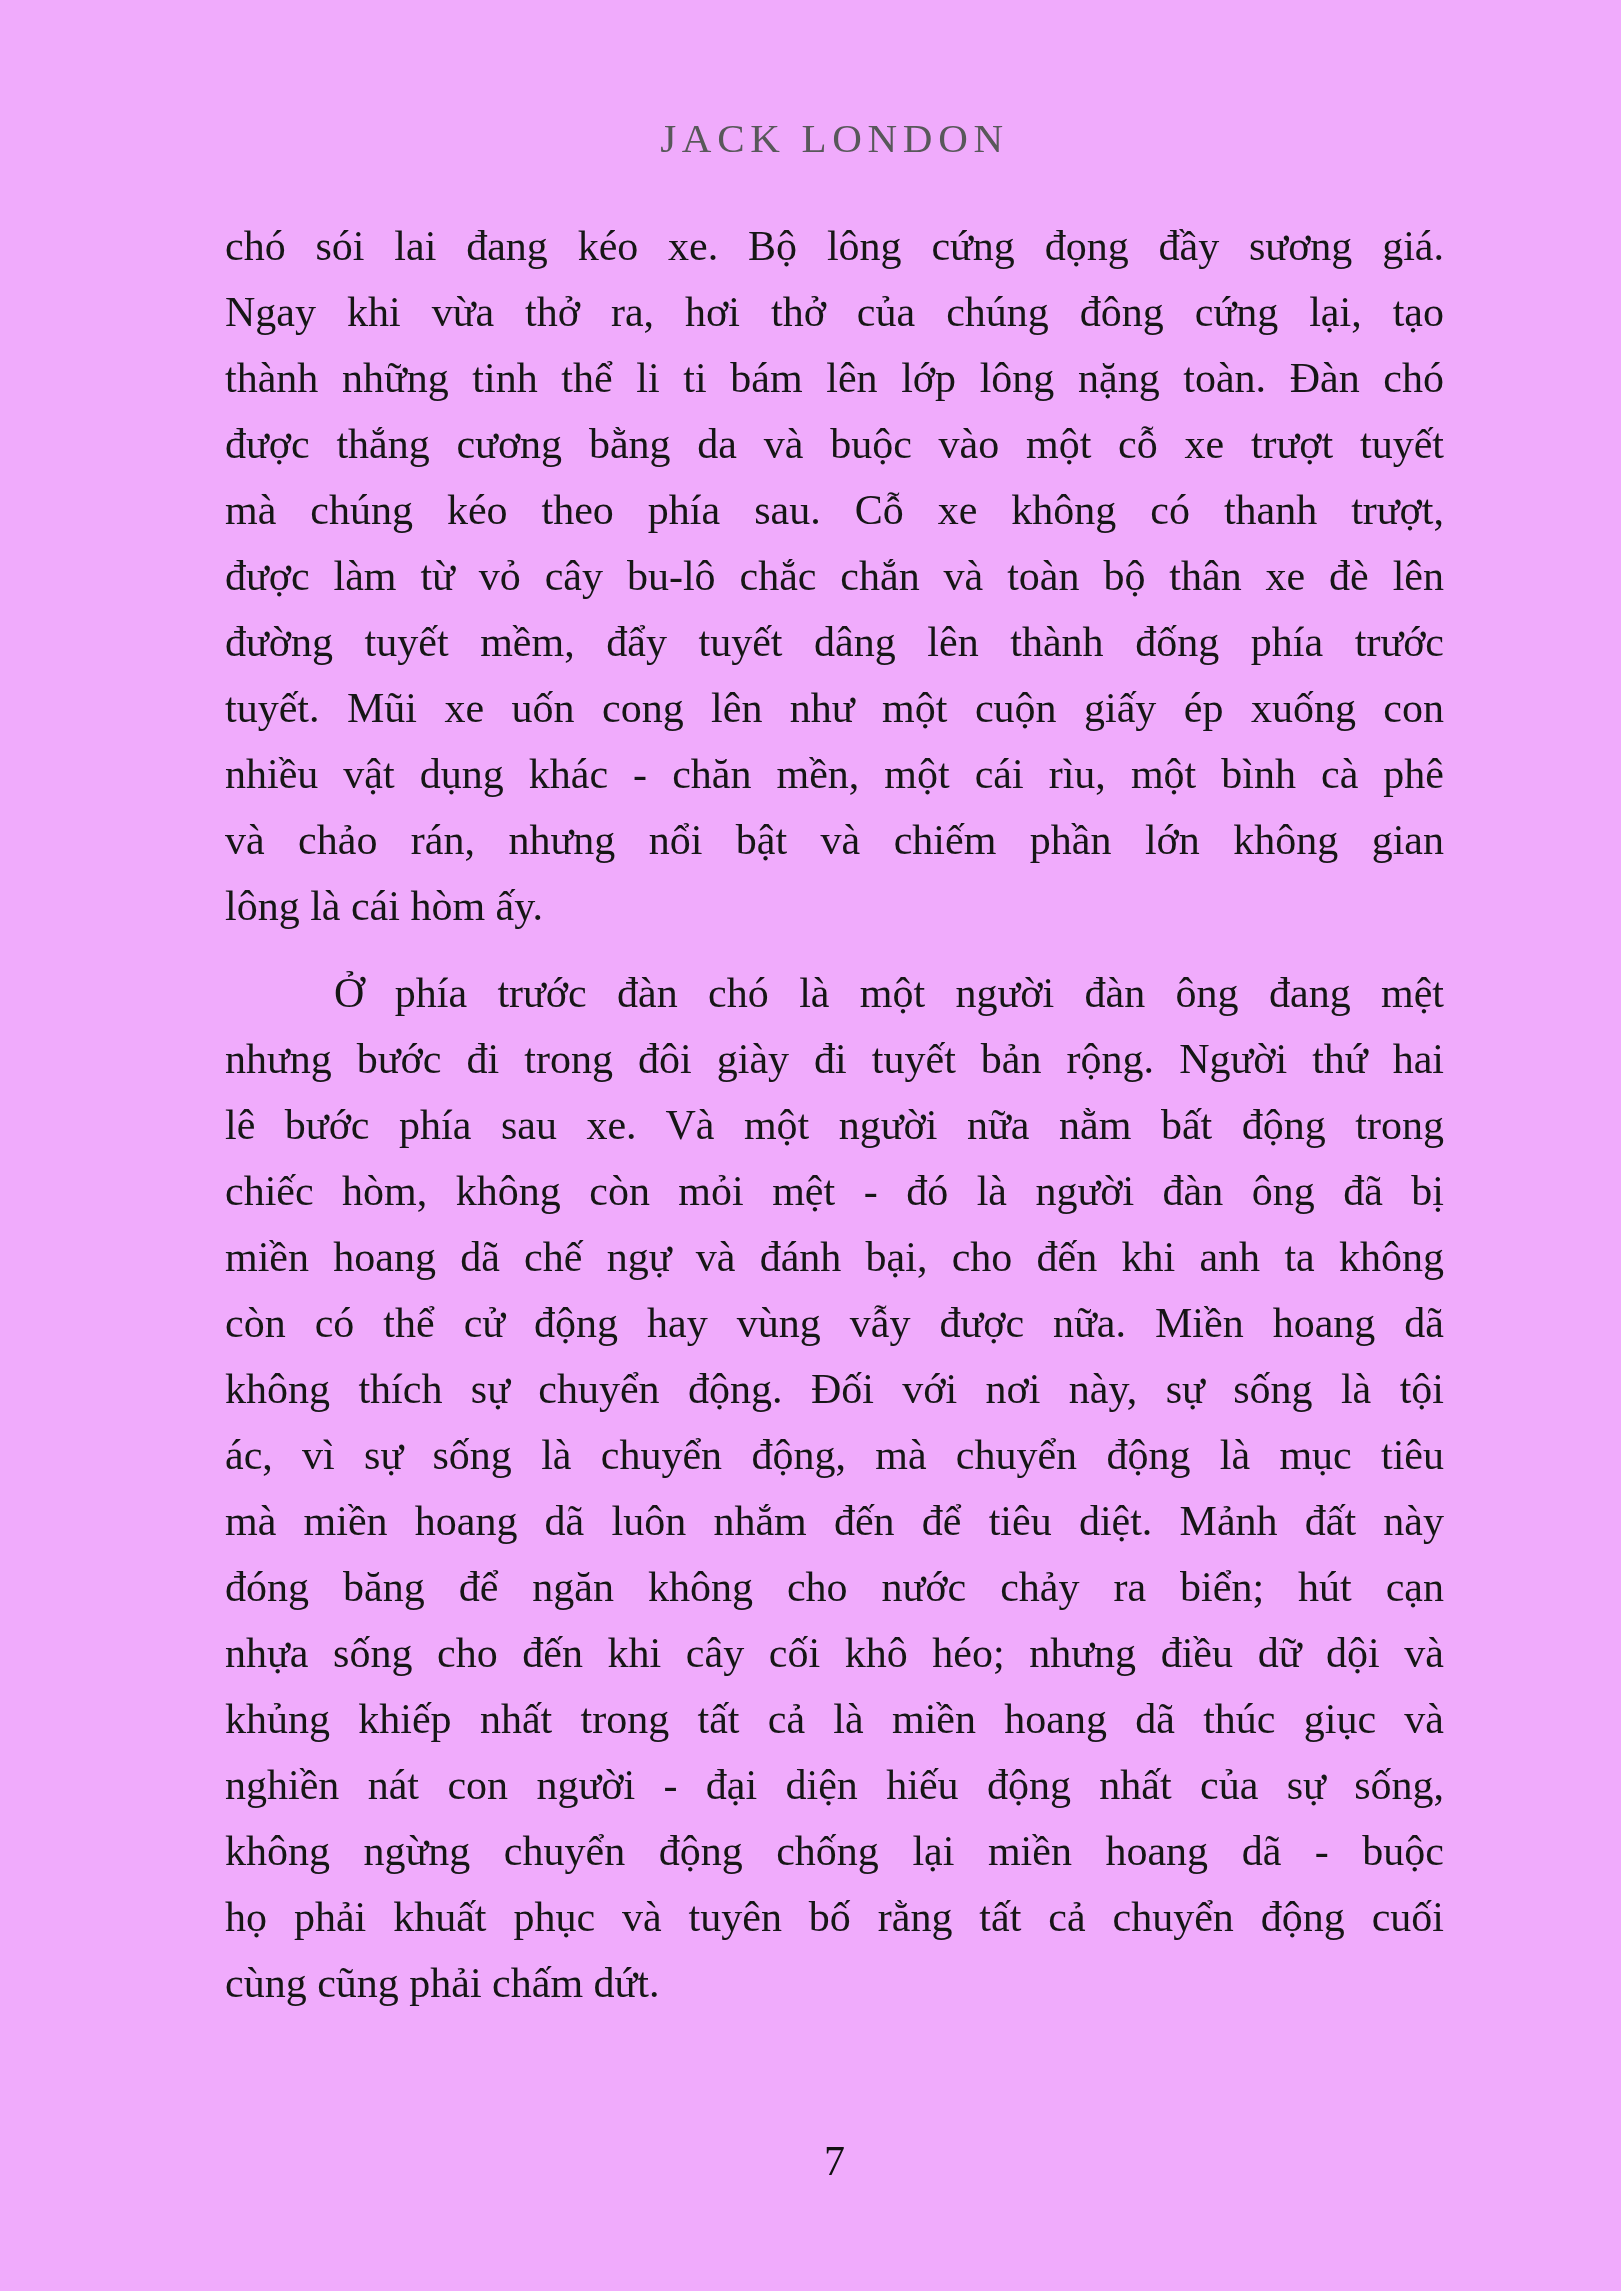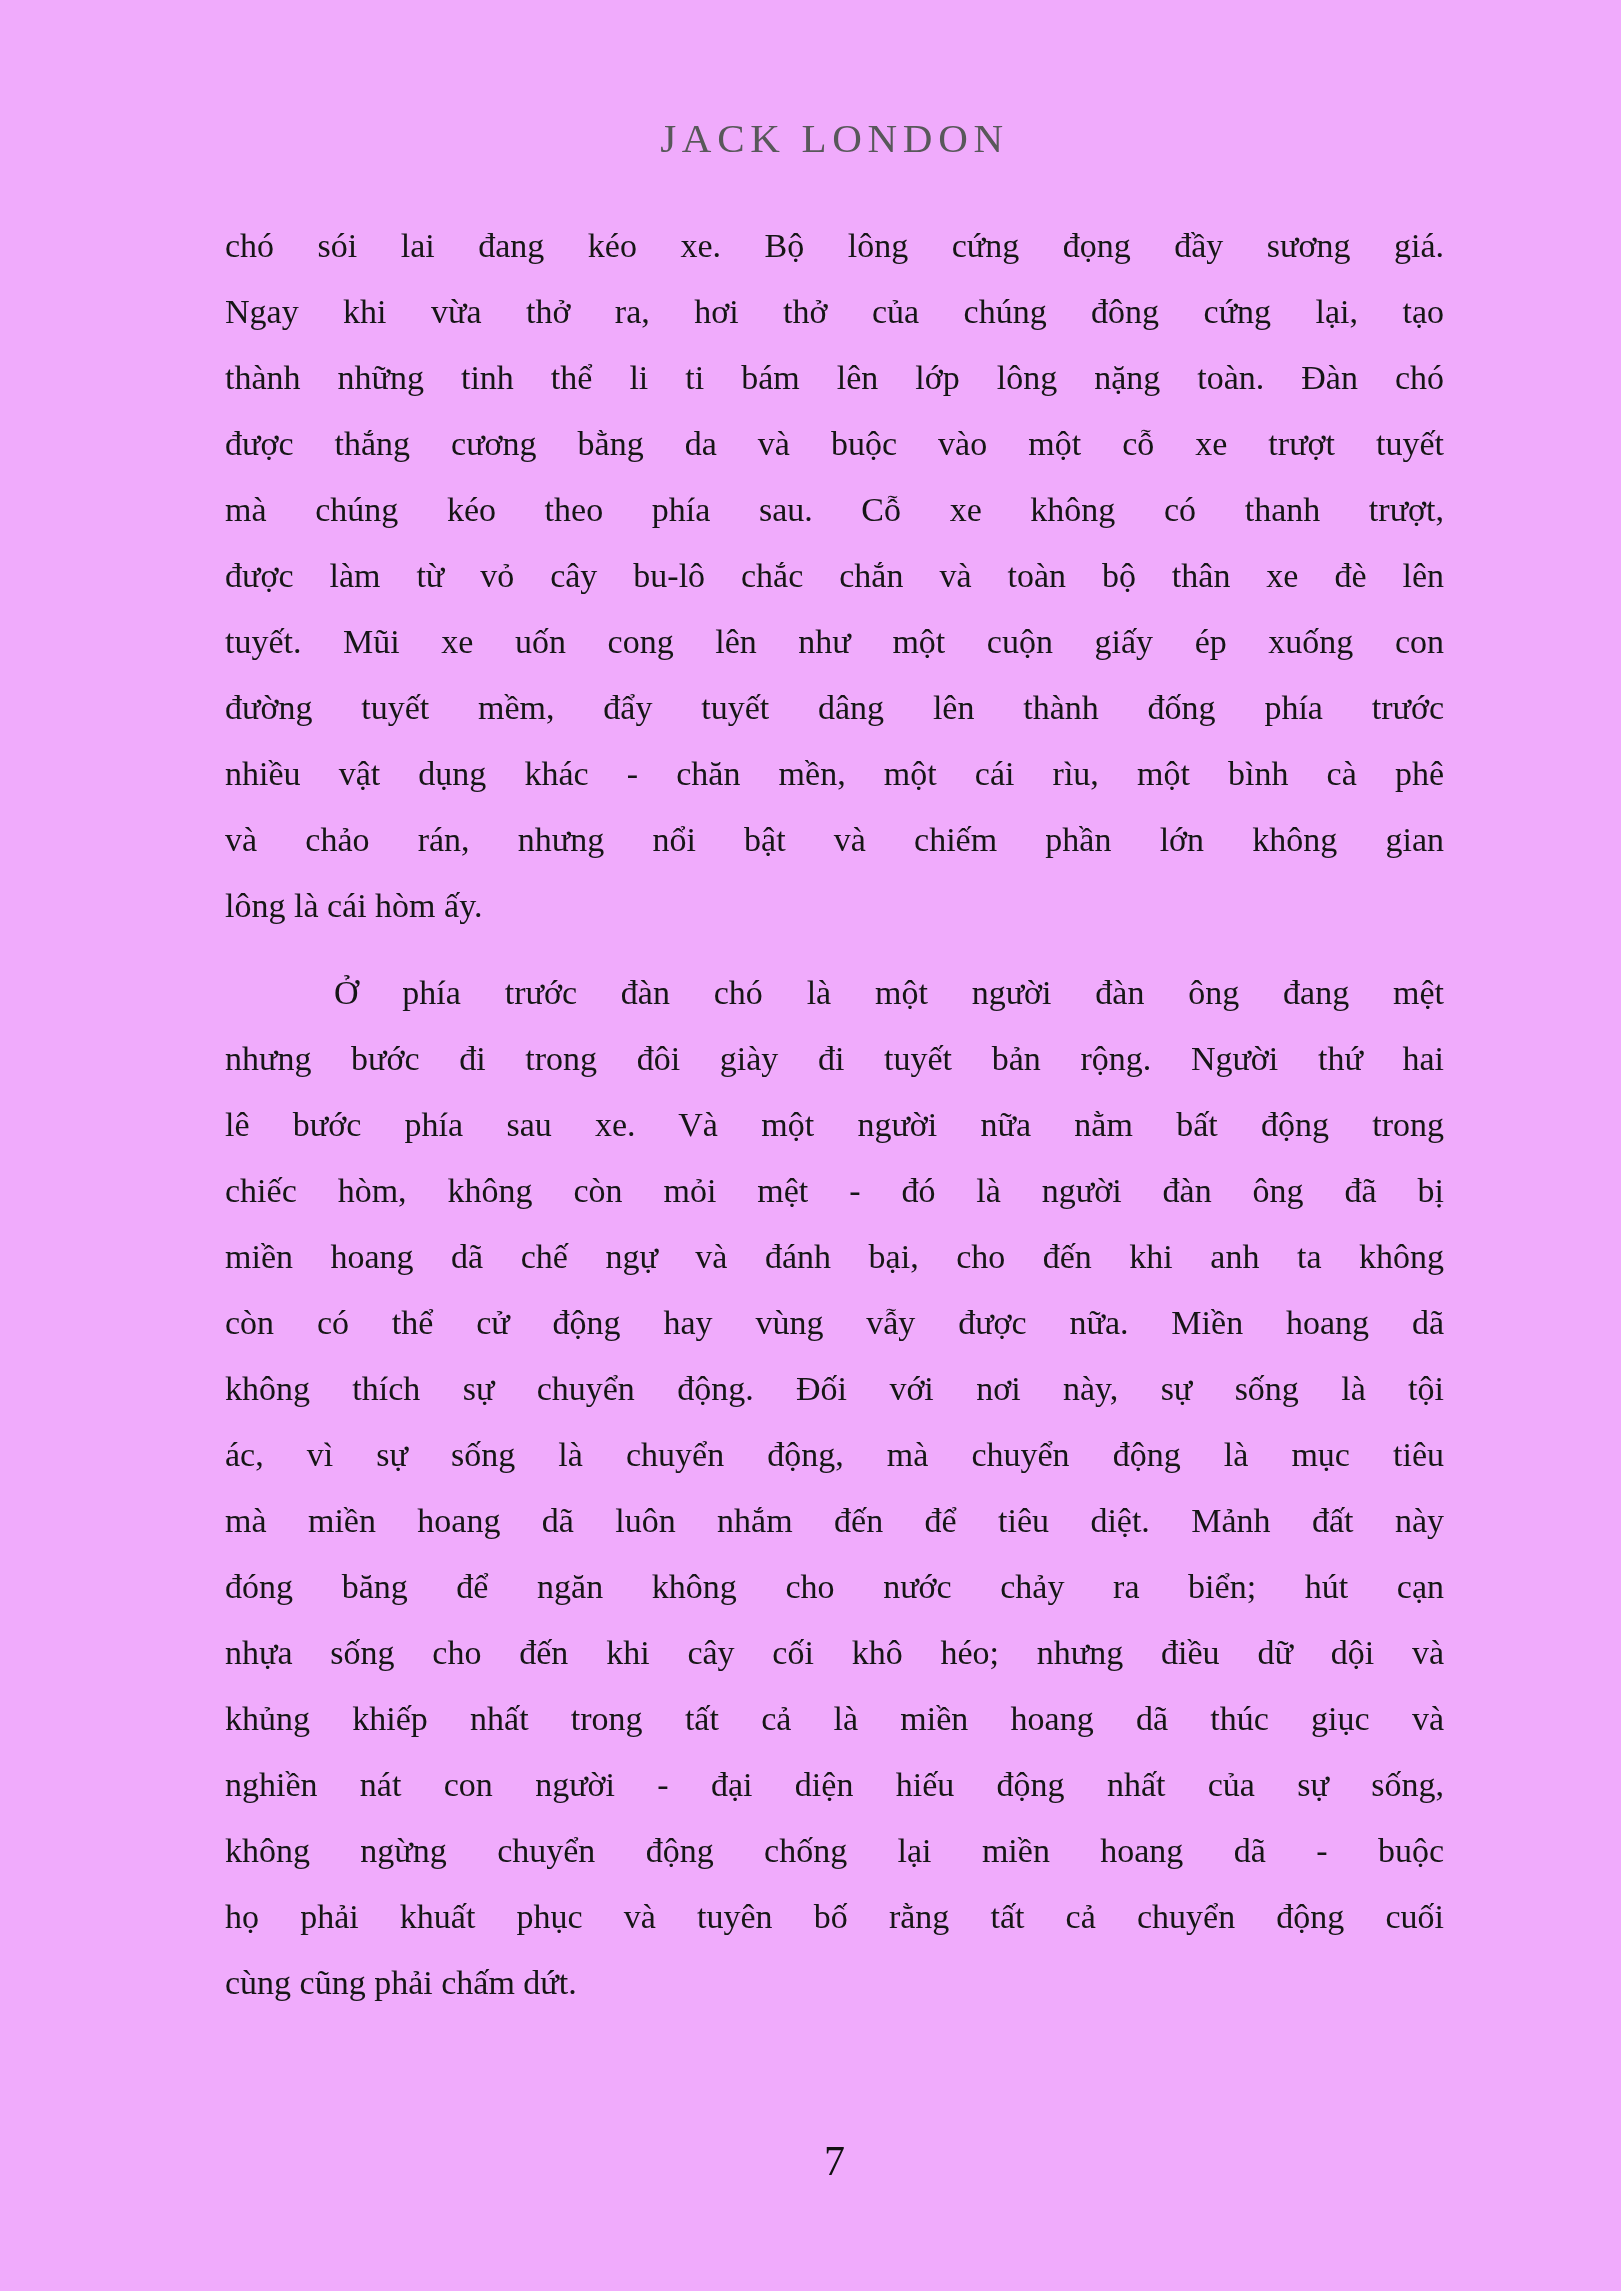--- a/index.html
+++ b/index.html
@@ -25,21 +25,21 @@
     letter-spacing: 5.7px;
     color: #58585a;
     white-space: nowrap;
   }
   .text-block {
     position: absolute;
     top: 213px;
     left: 225px;
     width: 1219px;
     color: #161616;
-    font-size: 34px;
+    font-size: 42px;
   }
   .paragraph { margin: 0; }
   .paragraph + .paragraph { margin-top: 21px; }
   .line {
     height: 66px;
     line-height: 66px;
     text-align: justify;
     text-align-last: justify;
     white-space: normal;
     overflow: hidden;
@@ -65,22 +65,22 @@
 
   <div class="text-block">
 
     <div class="paragraph">
       <div class="line">chó sói lai đang kéo xe. Bộ lông cứng đọng đầy sương giá.</div>
       <div class="line">Ngay khi vừa thở ra, hơi thở của chúng đông cứng lại, tạo</div>
       <div class="line">thành những tinh thể li ti bám lên lớp lông nặng toàn. Đàn chó</div>
       <div class="line">được thắng cương bằng da và buộc vào một cỗ xe trượt tuyết</div>
       <div class="line">mà chúng kéo theo phía sau. Cỗ xe không có thanh trượt,</div>
       <div class="line">được làm từ vỏ cây bu-lô chắc chắn và toàn bộ thân xe đè lên</div>
+      <div class="line">đường tuyết mềm, đẩy tuyết dâng lên thành đống phía trước</div>
       <div class="line">tuyết. Mũi xe uốn cong lên như một cuộn giấy ép xuống con</div>
-      <div class="line">đường tuyết mềm, đẩy tuyết dâng lên thành đống phía trước</div>
       <div class="line">nhiều vật dụng khác - chăn mền, một cái rìu, một bình cà phê</div>
       <div class="line">và chảo rán, nhưng nổi bật và chiếm phần lớn không gian</div>
       <div class="line last-line">lông là cái hòm ấy.</div>
     </div>
 
     <div class="paragraph">
       <div class="line first-indent">Ở phía trước đàn chó là một người đàn ông đang mệt</div>
       <div class="line">nhưng bước đi trong đôi giày đi tuyết bản rộng. Người thứ hai</div>
       <div class="line">lê bước phía sau xe. Và một người nữa nằm bất động trong</div>
       <div class="line">chiếc hòm, không còn mỏi mệt - đó là người đàn ông đã bị</div>

